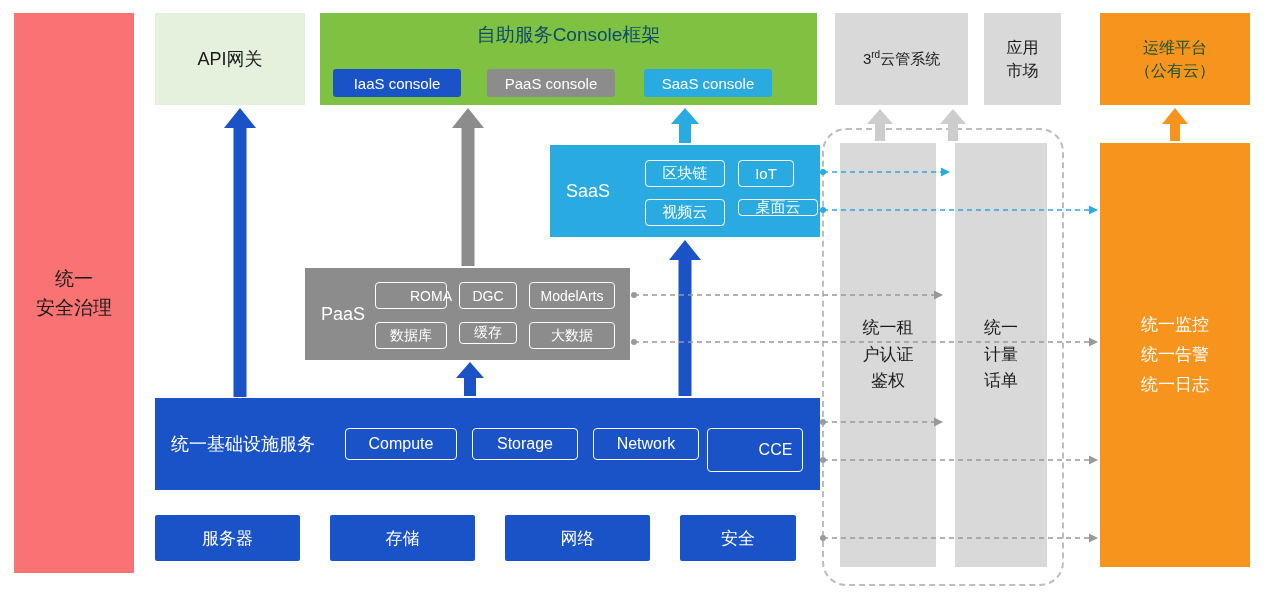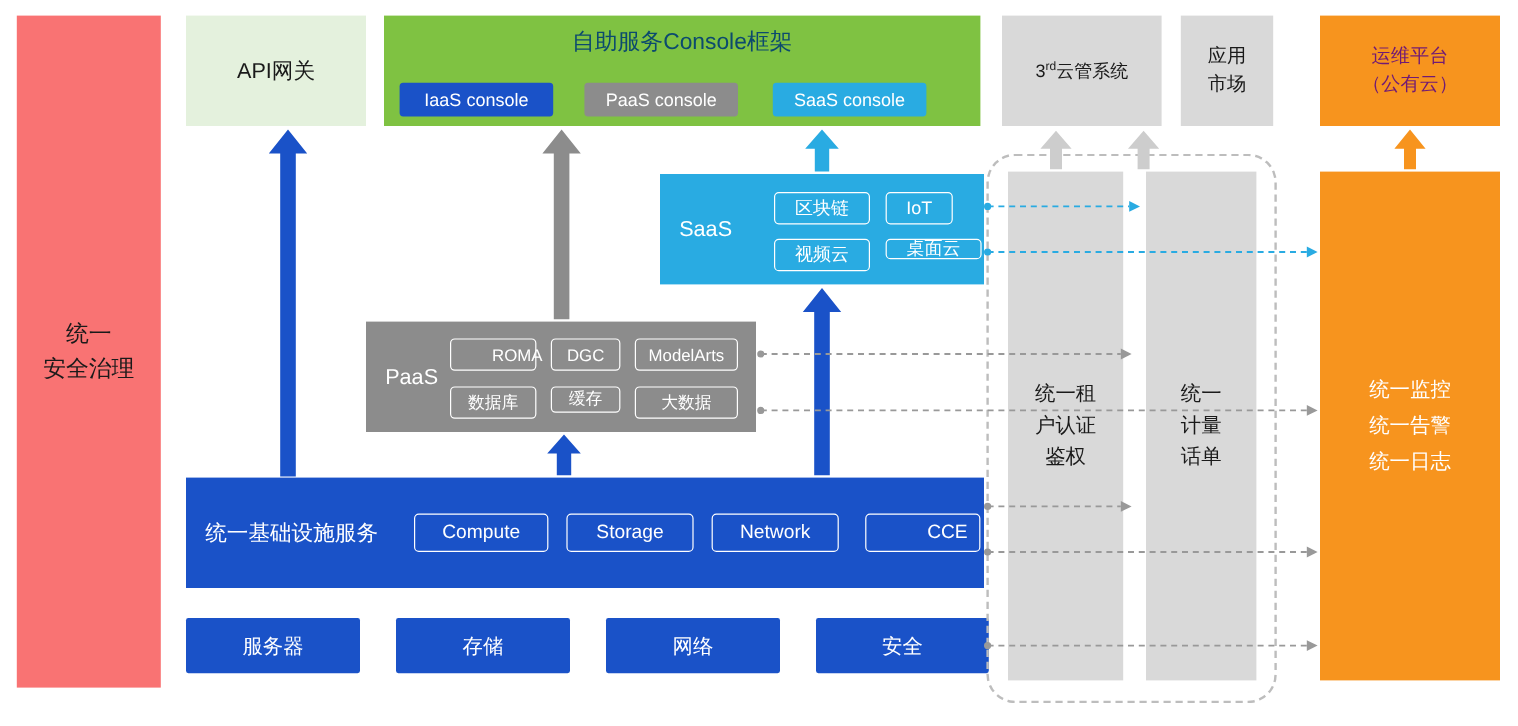--- a/index.html
+++ b/index.html
@@ -15,21 +15,21 @@
   .console-frame { left:320px; top:13px; width:497px; height:92px; background:#7FC242; }
   .console-title { position:absolute; left:0; right:0; top:9px; text-align:center; font-size:19px; font-weight:500; color:#0c4a6e; }
   .console-chip { position:absolute; top:56px; height:28px; display:flex; align-items:center; justify-content:center; color:#fff; font-size:15px; font-weight:500; border-radius:3px; }
   .chip-iaas { left:13px; width:128px; background:#1A52C8; }
   .chip-paas { left:167px; width:128px; background:#8C8C8C; }
   .chip-saas { left:324px; width:128px; background:#29ABE2; }
 
   .third-party { left:835px; top:13px; width:133px; height:92px; background:#D9D9D9; font-size:15px; }
   .third-party sup { font-size:10px; }
   .app-market { left:984px; top:13px; width:77px; height:92px; background:#D9D9D9; font-size:16px; line-height:1.45; }
-  .om-platform { left:1100px; top:13px; width:150px; height:92px; background:#F7941E; color:#701a75; font-size:16px; font-weight:500; line-height:1.45; }
+  .om-platform { left:1100px; top:13px; width:150px; height:92px; background:#F7941E; color:#14532d; font-size:16px; font-weight:500; line-height:1.45; }
 
   .saas-box { left:550px; top:145px; width:270px; height:92px; background:#29ABE2; }
   .paas-box { left:305px; top:268px; width:325px; height:92px; background:#8C8C8C; }
   .iaas-box { left:155px; top:398px; width:665px; height:92px; background:#1A52C8; }
   .group-label { position:absolute; left:16px; top:0; height:100%; display:flex; align-items:center; color:#fff; font-size:18px; font-weight:500; }
 
   .chip { position:absolute; display:flex; align-items:center; justify-content:center; border:1.5px solid #ffffff; border-radius:4px; color:#fff; font-size:15px; }
   .s0 { left:95px;  top:15px; width:80px; height:27px; }
   .s1 { left:188px; top:15px; width:56px; height:27px; }
   .s2 { left:95px;  top:54px; width:80px; height:27px; }
@@ -38,27 +38,27 @@
   .p0 { left:70px;  top:14px; width:72px; height:27px;padding-left:40px; }
   .p1 { left:154px; top:14px; width:58px; height:27px; }
   .p2 { left:224px; top:14px; width:86px; height:27px; }
   .p3 { left:70px;  top:54px; width:72px; height:27px; }
   .p4 { left:154px; top:54px; width:58px; height:22px; }
   .p5 { left:224px; top:54px; width:86px; height:27px; }
   .c-chip { font-size:16px; }
   .c0 { left:190px; top:30px; width:112px; height:32px; }
   .c1 { left:317px; top:30px; width:106px; height:32px; }
   .c2 { left:438px; top:30px; width:106px; height:32px; }
-  .c3 { left:566px; top:30px; width:96px;  height:32px;padding-left:41px; }
+  .c3 { left:552px; top:30px; width:96px;  height:44px;padding-left:41px; }
 
   .blue-tile { background:#1A52C8; color:#fff; font-size:17px; font-weight:500; border-radius:2px; }
   .b0 { left:155px; top:515px; width:145px; height:46px; }
   .b1 { left:330px; top:515px; width:145px; height:46px; }
   .b2 { left:505px; top:515px; width:145px; height:46px; }
-  .b3 { left:680px; top:515px; width:144px; height:46px; }
+  .b3 { left:680px; top:515px; width:116px; height:46px; }
 
   .dashed-frame { left:822px; top:128px; width:242px; height:458px; border:2px dashed #BDBDBD; border-radius:24px; }
   .auth-bar    { left:840px; top:143px; width:96px;  height:424px; background:#D9D9D9; font-size:17px; line-height:1.55; }
   .billing-bar { left:955px; top:143px; width:92px;  height:424px; background:#D9D9D9; font-size:17px; line-height:1.55; }
   .monitor-bar { left:1100px; top:143px; width:150px; height:424px; background:#F7941E; color:#fff; font-size:17px; font-weight:500; line-height:1.75; }
 
   .overlay { position:absolute; left:0; top:0; width:1265px; height:605px; pointer-events:none; }
 </style>
 </head>
 <body>

